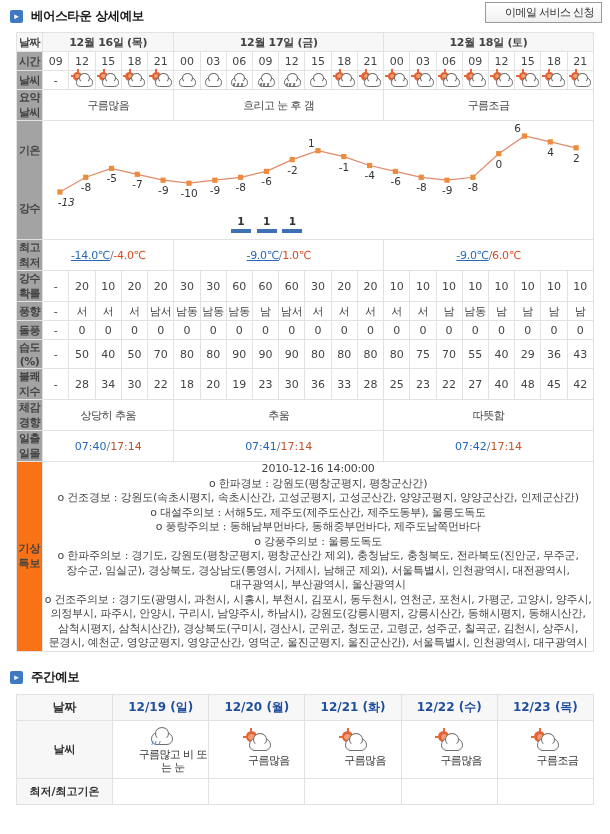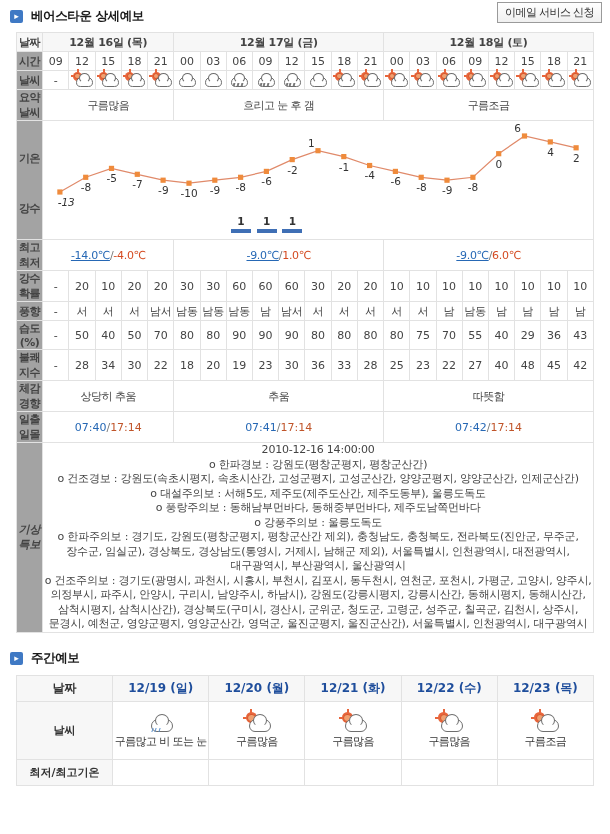--- a/index.html
+++ b/index.html
@@ -32,21 +32,21 @@
     flex: 0 0 auto;
   }
   .sec-title {
     font-size: 12.5px; font-weight: bold; color: #1a1a1a;
     letter-spacing: -0.4px;
   }
   .email-btn {
     position: absolute; right: 8px; top: 2px;
     border: 1px solid #9a9a9a;
     background: linear-gradient(#ffffff, #f0f0f0);
-    padding: 3px 7px 4px 7px;
+    padding: 3px 7px 4px 19px;
     font-size: 11px; color: #333; line-height: 1.1;
     letter-spacing: -0.5px;
     cursor: pointer;
   }
 
   
   table.wx {
     border-collapse: collapse;
     width: 578px;
     margin: 6px auto 0 auto;
@@ -124,21 +124,21 @@
 
   
   td.chartcell { padding:0; height: 118px; position: relative; }
   .chartwrap { position: relative; width: 100%; height: 118px; }
   .chartwrap svg { display:block; position:absolute; left:0; top:0; }
   .tempLabel {
     position: absolute; font-size: 10.5px; color:#333;
     transform: translateX(-50%); white-space: nowrap;
   }
   td.lblstack { position: relative; }
-  .stackTop { position:absolute; left:0; right:0; top:30px; font-weight:bold; letter-spacing:-0.5px;}
+  .stackTop { position:absolute; left:0; right:0; top:22px; font-weight:bold; letter-spacing:-0.5px;}
   .stackBot { position:absolute; left:0; right:0; top:80px; font-weight:bold; letter-spacing:-0.5px;}
   .precipBar {
     position: absolute; background:#3f6fb5; height:4px; width:20px;
     transform: translateX(-50%);
   }
   .precipVal {
     position:absolute; font-size:10.5px; color:#333; font-weight:bold;
     transform: translateX(-50%);
   }
 
@@ -160,21 +160,21 @@
     text-align: left;
     padding: 5px 6px 6px 8px;
     line-height: 14.5px;
     font-size: 11px;
     color:#333;
     vertical-align: top;
     letter-spacing: -0.2px;
     word-break: keep-all;
   }
   td.noticecell .ln { display:block; white-space: normal; }
-  td.noticelbl { width:68px; background:#a3a3a3; font-weight:bold; vertical-align: middle; font-style: italic; }
+  td.noticelbl { width:68px; background:#f97316; font-weight:bold; vertical-align: middle; }
 
   
   .sec-head2 { margin-top: 10px; }
   table.wk {
     border-collapse: collapse;
     width: 578px;
     margin: 6px auto 0 auto;
     table-layout: fixed;
   }
   table.wk td, table.wk th {
@@ -182,21 +182,21 @@
     text-align:center; vertical-align: middle;
     font-size:11px; padding:0;
   }
   table.wk th.wkhdr {
     background:#f7f7f7; height:26px; color:#1f4e9c; font-weight:bold; font-size:12px;
   }
   table.wk th.wkhdr.first { color:#333; }
   table.wk td.wklbl { background:#f7f7f7; font-weight:bold; color:#333; width:68px; }
   td.wkicon { height:58px; padding:3px 2px; }
   .wkIconBox{ display:flex; flex-direction:column; align-items:center; justify-content:center; gap:1px; }
-  .wkIconBox .txt{ font-size:11px; color:#333; letter-spacing:-0.6px; line-height:13px; }
+  .wkIconBox .txt{ font-size:11px; color:#333; letter-spacing:-0.6px; line-height:13px;margin-left:24px; }
   td.wktemp { height:26px; }
   .wicon.big { width:28px; height:22px; }
   .wicon.big .sun{ width:11px; height:11px; left:3px; }
   .wicon.big .sun::before{ left:-3px; top:4.5px; width:17px; height:2px; }
   .wicon.big .sun::after{ left:4.5px; top:-3px; width:2px; height:17px; }
   .wicon.big .suncore{ left:4.3px; top:1.7px; width:8.4px; height:8.4px; }
   .wicon.big .cl{ width:22px; height:13px; bottom:2px; }
   .wicon.big .cl::before{ left:3px; top:-6px; width:12px; height:11px; }
 </style>
 </head>
@@ -381,20 +381,44 @@
           <td class=" daysep">서</td>
           <td class="">서</td>
           <td class="">남</td>
           <td class="">남동</td>
           <td class="">남</td>
           <td class="">남</td>
           <td class="">남</td>
           <td class="">남</td>
         </tr>
         <tr>
+          <td class="lbl">돌풍</td>
+          <td class="nul">-</td>
+          <td class="">0</td>
+          <td class="">0</td>
+          <td class="">0</td>
+          <td class="">0</td>
+          <td class=" daysep">0</td>
+          <td class="">0</td>
+          <td class="">0</td>
+          <td class="">0</td>
+          <td class="">0</td>
+          <td class="">0</td>
+          <td class="">0</td>
+          <td class="">0</td>
+          <td class=" daysep">0</td>
+          <td class="">0</td>
+          <td class="">0</td>
+          <td class="">0</td>
+          <td class="">0</td>
+          <td class="">0</td>
+          <td class="">0</td>
+          <td class="">0</td>
+        </tr>
+        <tr>
           <td class="lbl">습도(%)</td>
           <td class="nul">-</td>
           <td class="">50</td>
           <td class="">40</td>
           <td class="">50</td>
           <td class="">70</td>
           <td class=" daysep">80</td>
           <td class="">80</td>
           <td class="">90</td>
           <td class="">90</td>

